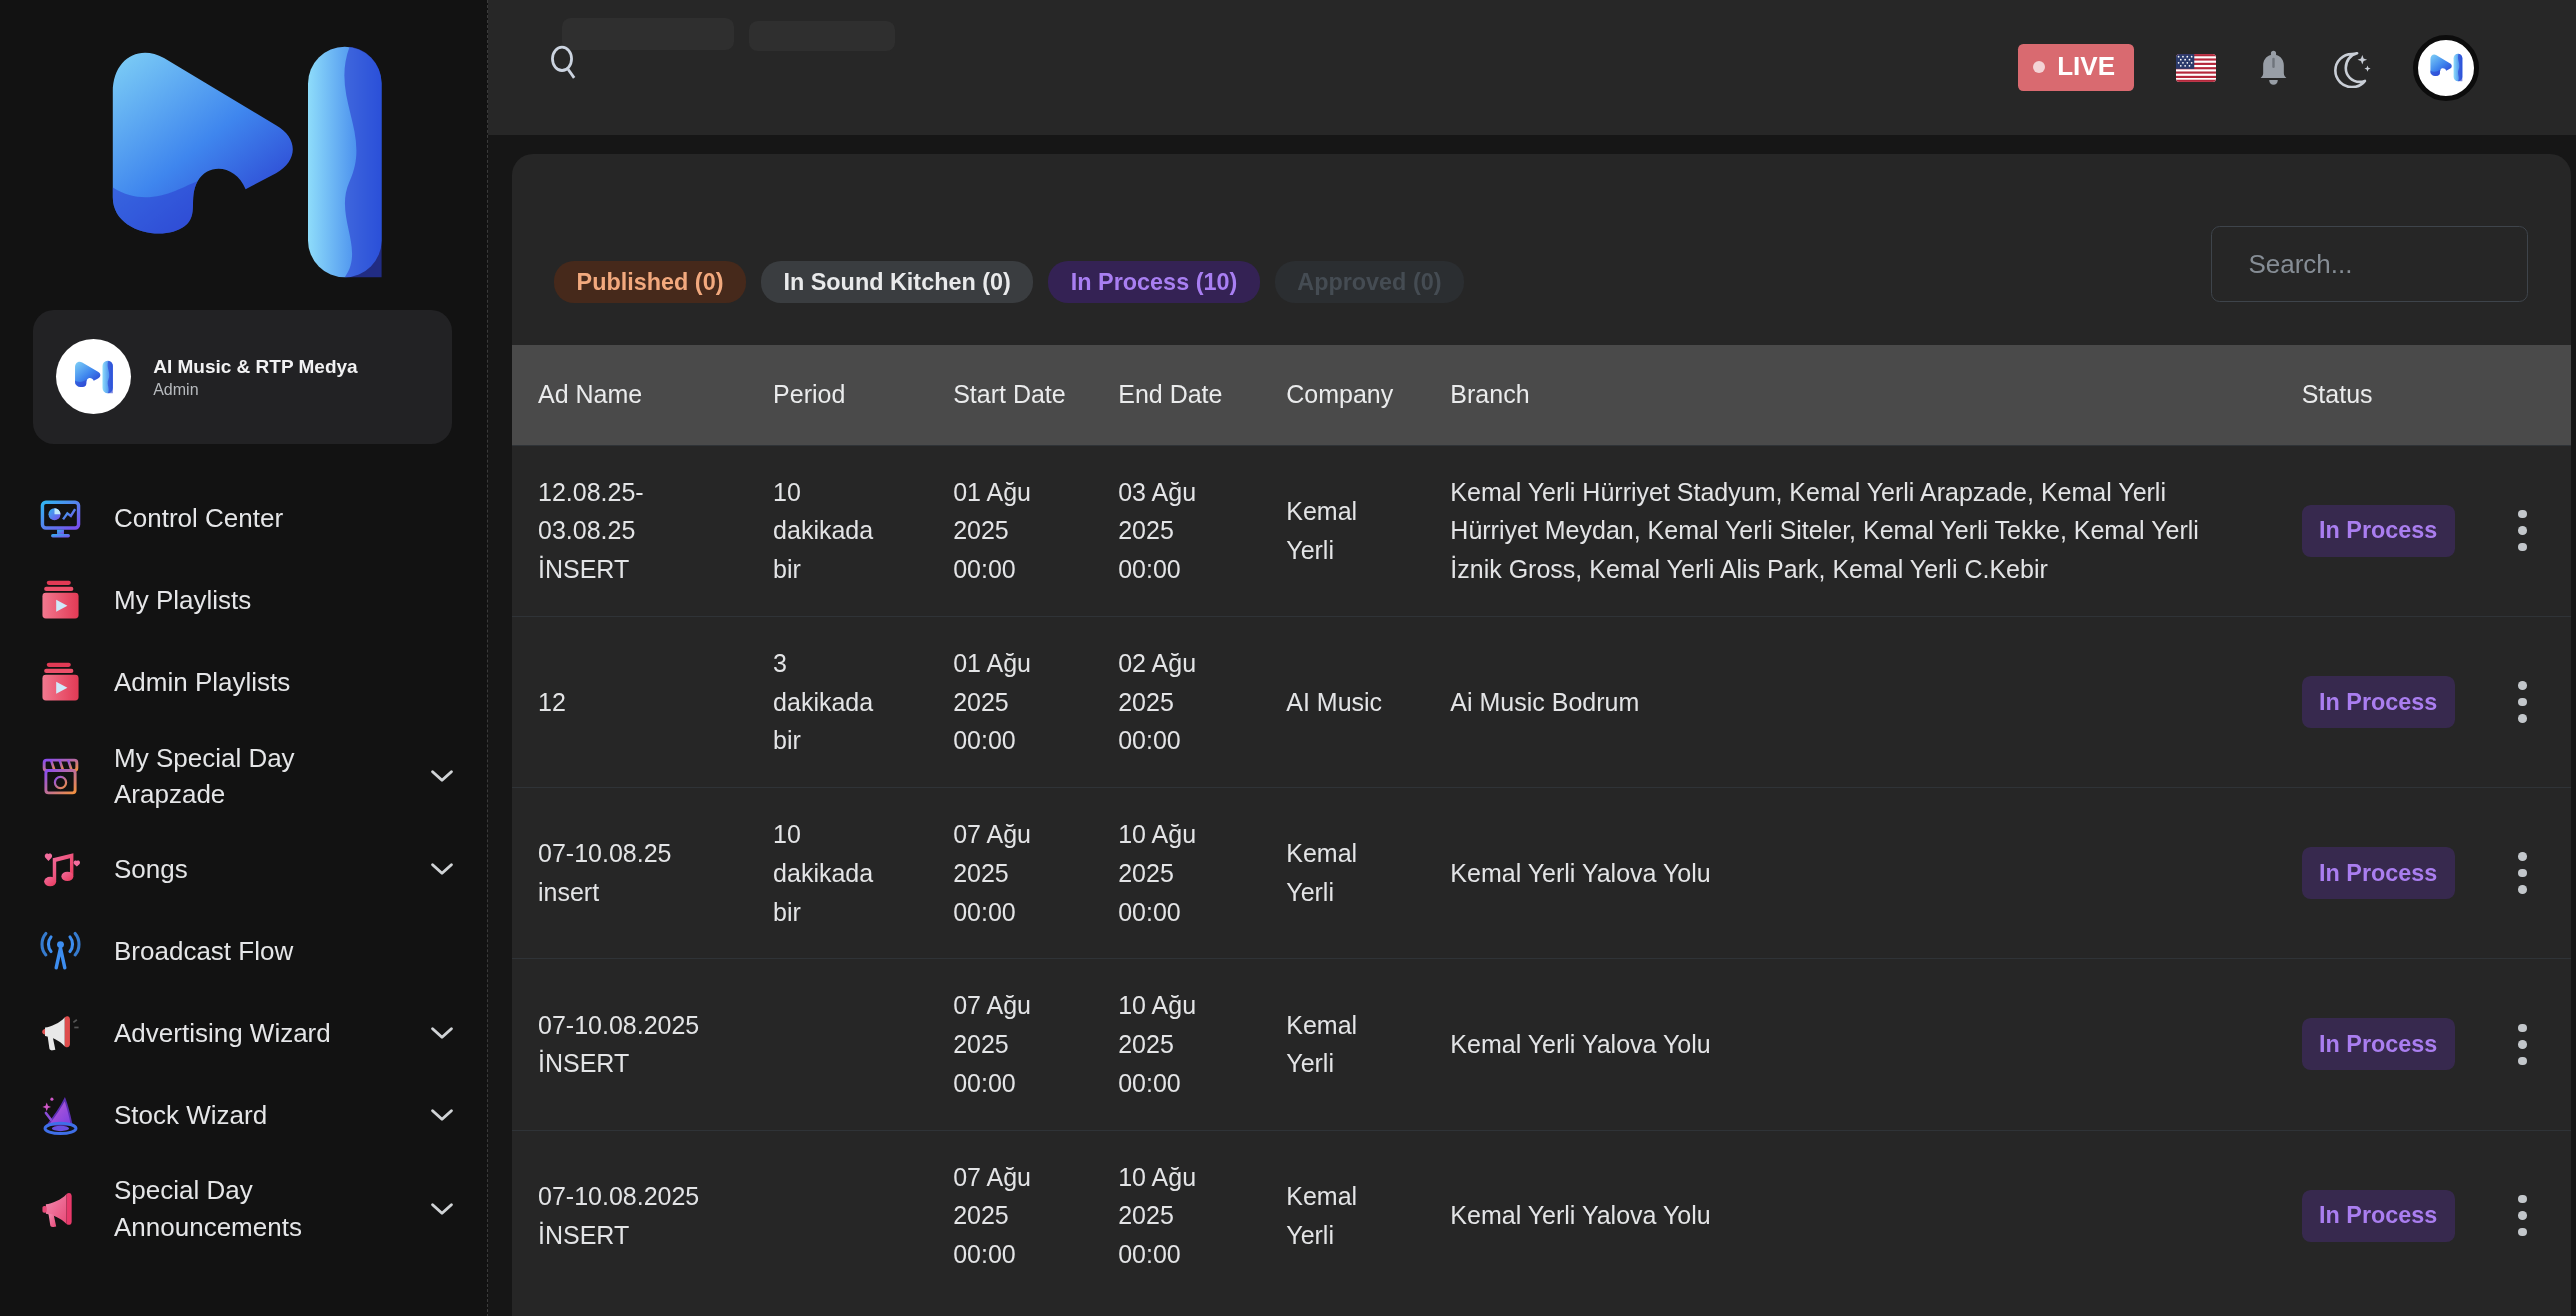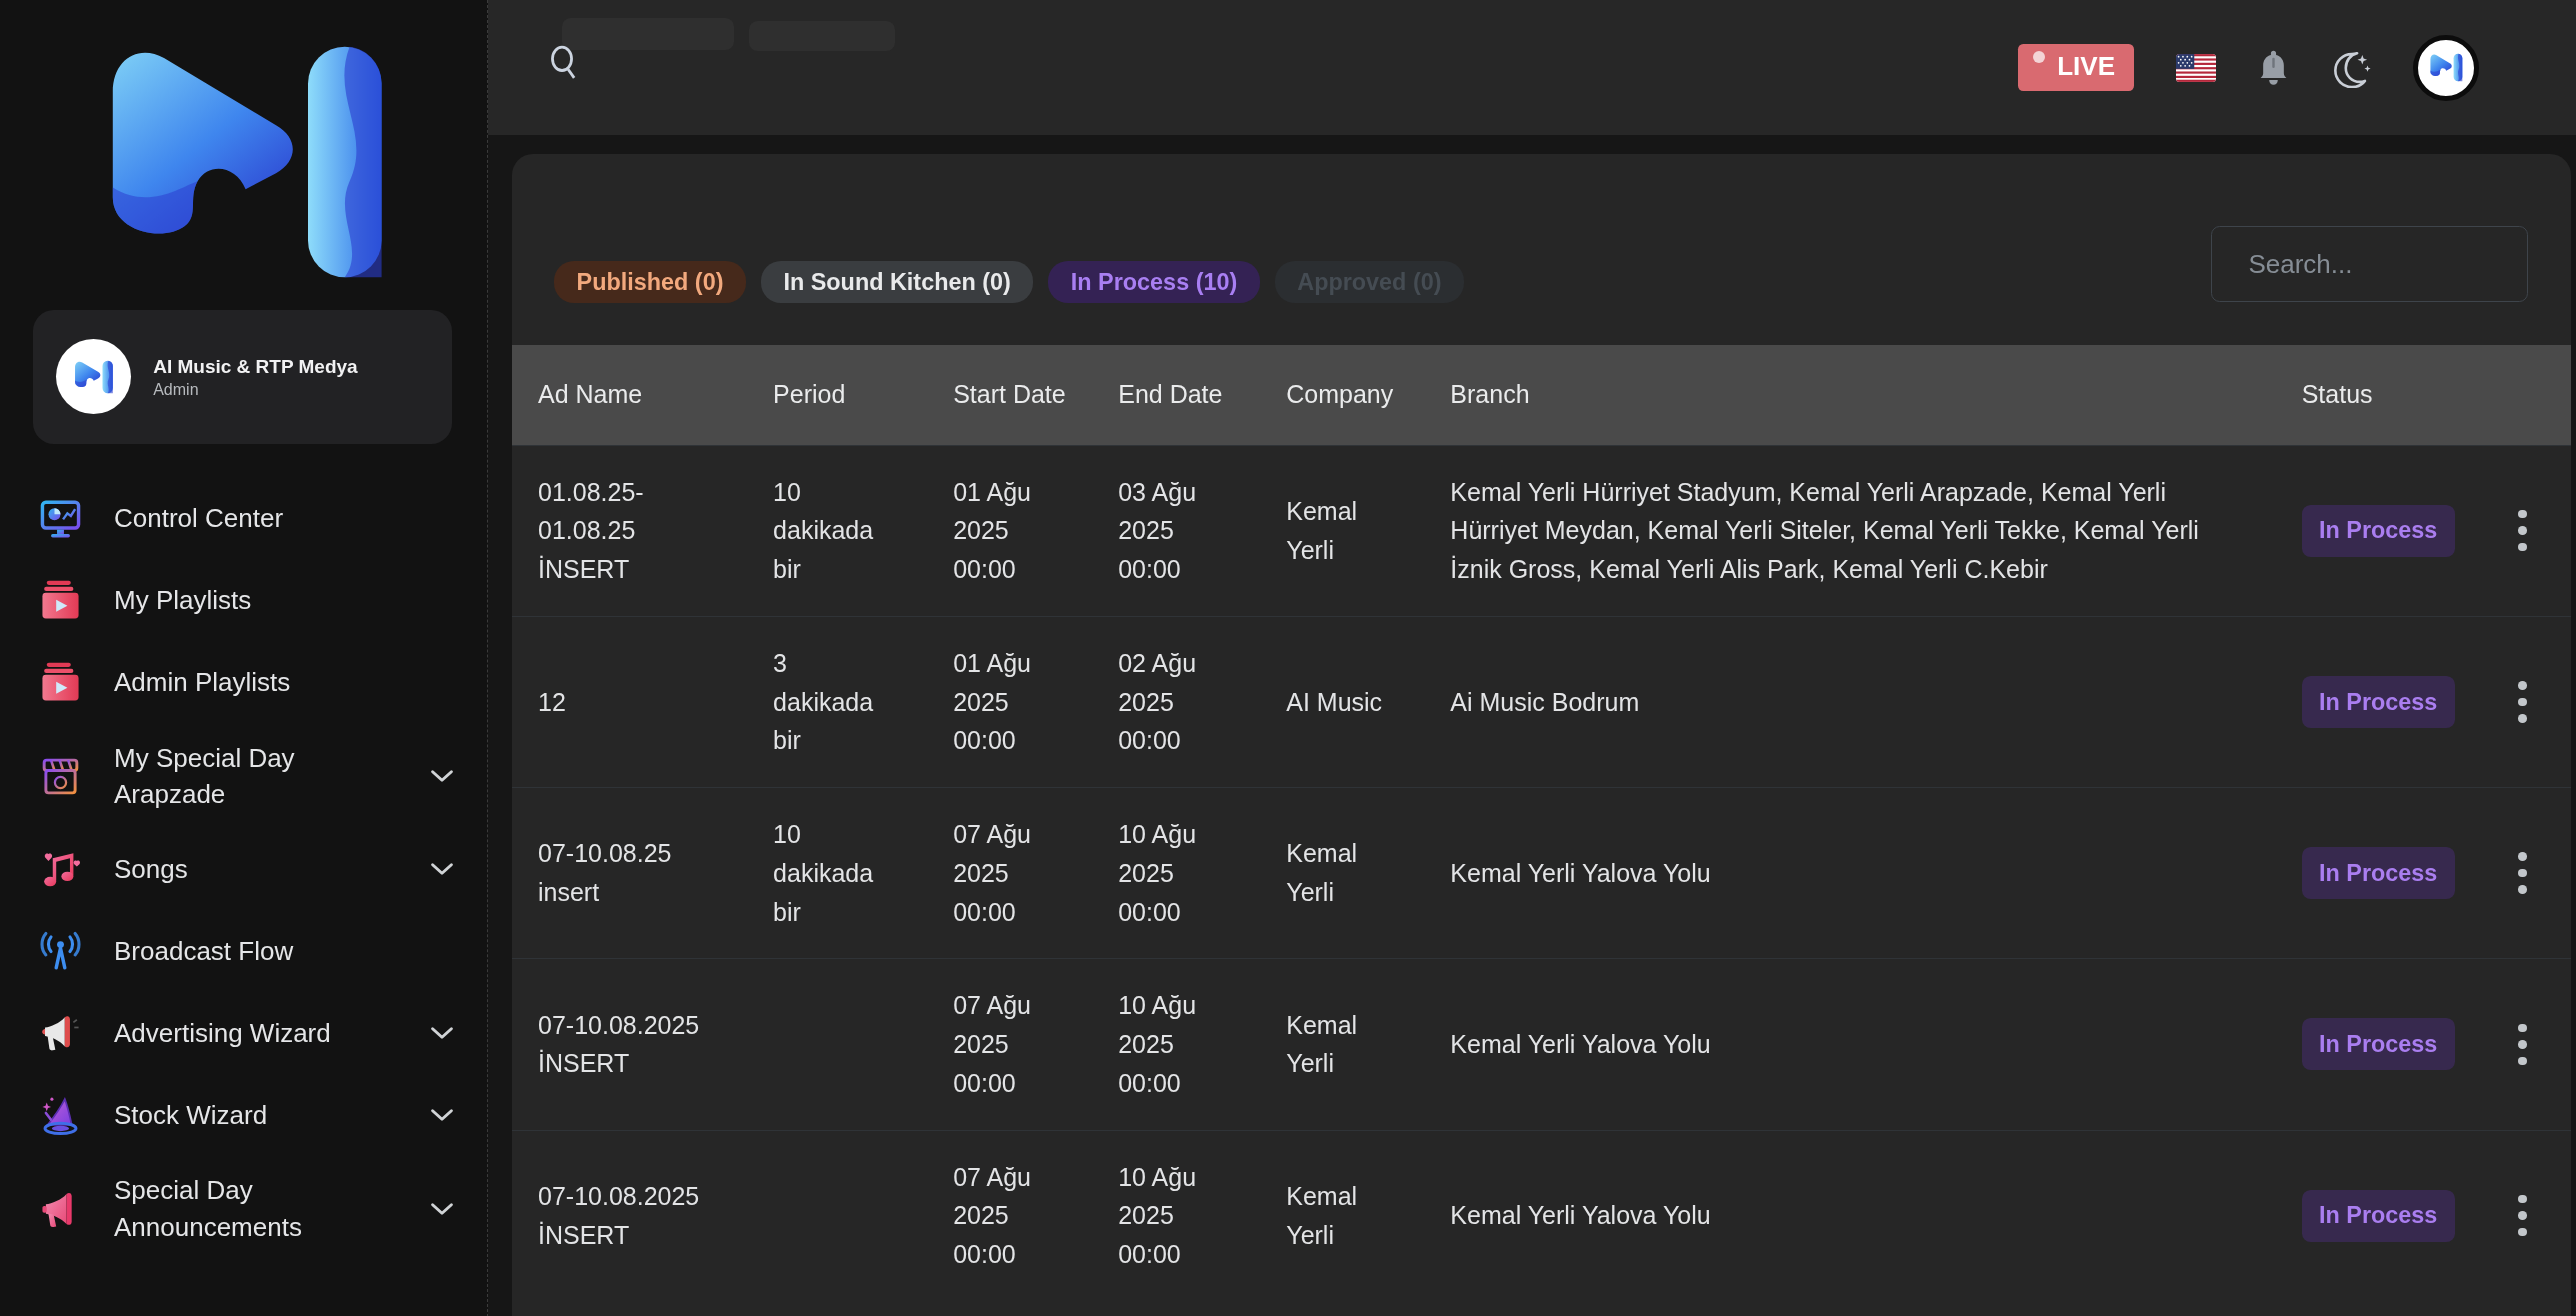--- a/index.html
+++ b/index.html
@@ -29,21 +29,21 @@
   
   .main { flex:1; position:relative; background:#161616; }
   .topbar { height:135px; background:#272727; position:relative; }
   .ghost-pill { position:absolute; border-radius:8.7px; background:#2f2f2f; }
   .ghost-1 { left:74px; top:18px; width:172px; height:32px; }
   .ghost-2 { left:261px; top:21px; width:146px; height:30px; }
   .topbar-search { position:absolute; left:61px; top:43px; }
   .topbar-right { position:absolute; right:0; top:0; height:135px; display:flex;
     align-items:center; gap:42px; padding-right:97px; }
   .live-badge { background:#d96a70; color:#ffffff; font-weight:bold; font-size:26px;
-    padding:7px 19px 8.7px 15.6px; border-radius:5.2px; display:flex; align-items:flex-start; gap:12px; }
+    padding:7px 19px 8.7px 15.6px; border-radius:5.2px; display:flex; align-items:center; gap:12px; }
   .live-dot { width:12px; height:12px; border-radius:50%; background:#f3d4d6; display:inline-block; }
   .flag-btn { border-radius:3.5px; overflow:hidden; display:flex; }
   .icon-btn { display:flex; align-items:center; justify-content:center; cursor:pointer; }
   .avatar-top { width:66px; height:66px; border-radius:50%; background:#ffffff;
     border:5.2px solid #0c0c0c; display:flex; align-items:center; justify-content:center; }
 
   
   .content-card { position:absolute; left:24px; right:5.2px; top:154px; bottom:-17.4px;
     background:#262626; border-radius:21px 21px 0 0; overflow:hidden; }
   .card-head { position:relative; height:191px; }
@@ -408,21 +408,21 @@
               <th>Start Date</th>
               <th>End Date</th>
               <th>Company</th>
               <th>Branch</th>
               <th>Status</th>
               <th></th>
             </tr>
         </thead>
         <tbody id="body-rows">
             <tr>
-              <td class="c-ad-name">01.08.25-01.08.25 İNSERT</td>
+              <td class="c-ad-name">12.08.25-03.08.25 İNSERT</td>
               <td class="c-period">10 dakikada bir</td>
               <td class="c-start-date">01 Ağu 2025 00:00</td>
               <td class="c-end-date">03 Ağu 2025 00:00</td>
               <td class="c-company">Kemal Yerli</td>
               <td class="c-branch">Kemal Yerli Hürriyet Stadyum, Kemal Yerli Arapzade, Kemal Yerli Hürriyet Meydan, Kemal Yerli Siteler, Kemal Yerli Tekke, Kemal Yerli İznik Gross, Kemal Yerli Alis Park, Kemal Yerli C.Kebir</td>
               <td><span class="status-badge">In Process</span></td>
               <td>
                 <div class="kebab">
                   <span></span>
                   <span></span>

